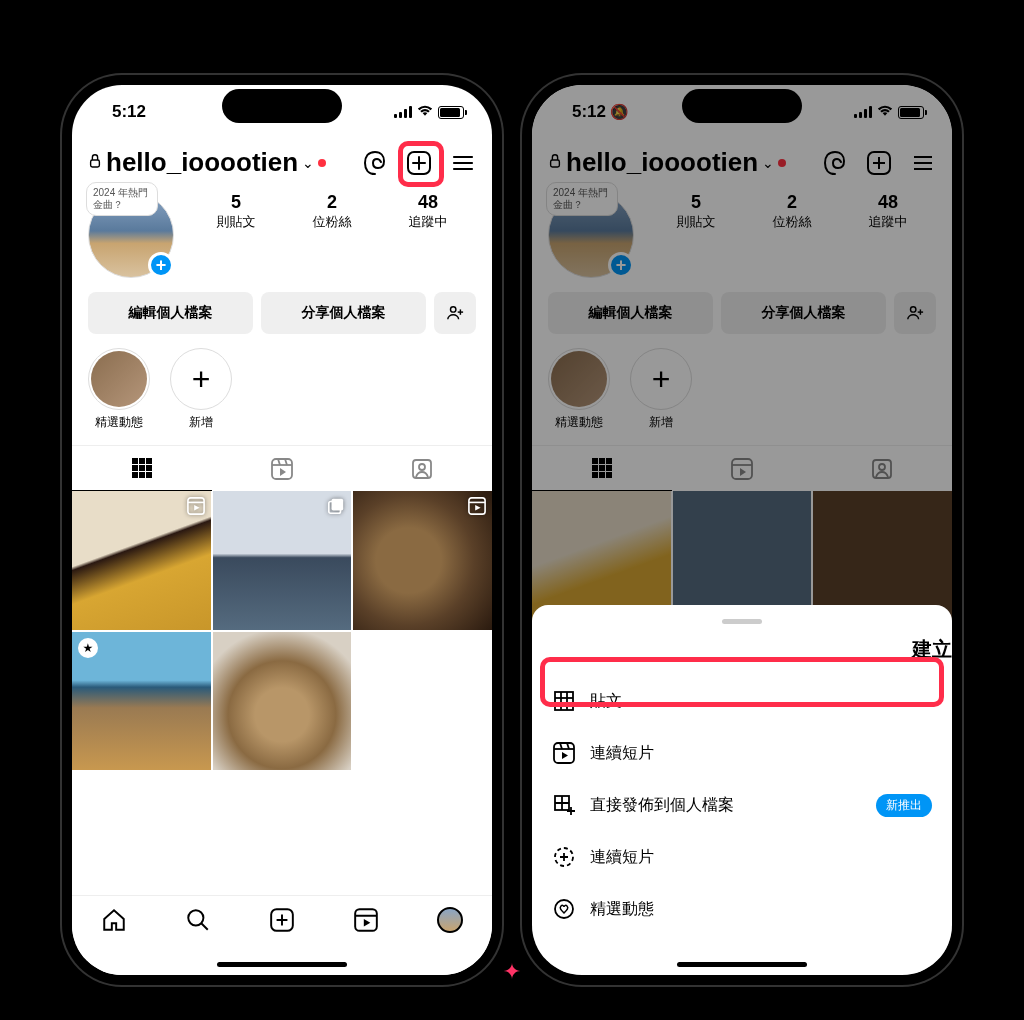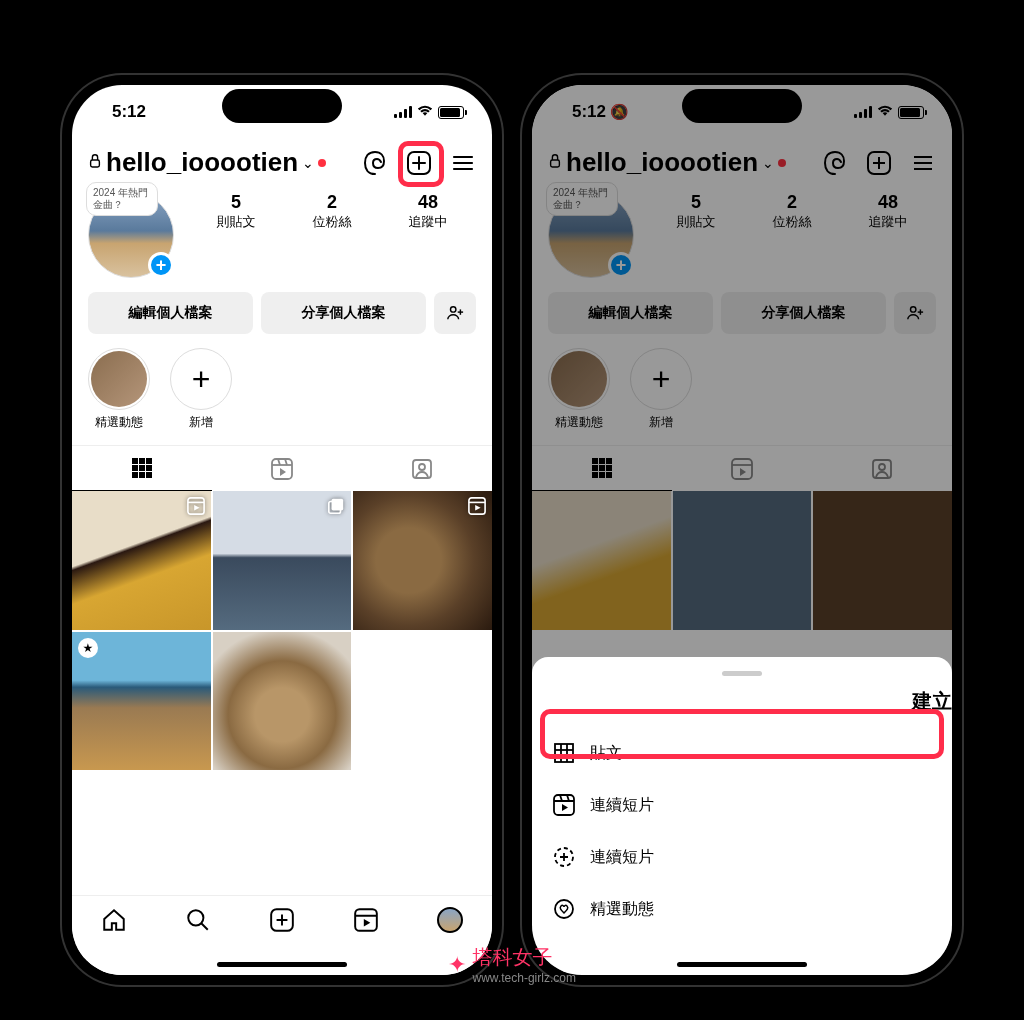--- a/index.html
+++ b/index.html
@@ -601,20 +601,33 @@
               <line x1="8" y1="2" x2="10" y2="8" stroke="#000" stroke-width="1.8"></line>
               <line x1="15" y1="2" x2="17" y2="8" stroke="#000" stroke-width="1.8"></line>
               <path d="M10 11 L16 14.5 L10 18 Z" fill="#000"></path>
             </svg>
           </span>
         <span>連續短片</span>
       </div>
       <div class="sheet-item">
         <span class="sicon">
             <svg viewBox="0 0 24 24">
+              <rect x="3" y="3" width="14" height="14" fill="none" stroke="#000" stroke-width="1.8"></rect>
+              <line x1="10" y1="3" x2="10" y2="17" stroke="#000" stroke-width="1.8"></line>
+              <line x1="3" y1="10" x2="17" y2="10" stroke="#000" stroke-width="1.8"></line>
+              <line x1="19" y1="14" x2="19" y2="22" stroke="#000" stroke-width="1.8"></line>
+              <line x1="15" y1="18" x2="23" y2="18" stroke="#000" stroke-width="1.8"></line>
+            </svg>
+          </span>
+        <span>直接發佈到個人檔案</span>
+        <span class="badge-new">新推出</span>
+      </div>
+      <div class="sheet-item">
+        <span class="sicon">
+            <svg viewBox="0 0 24 24">
               <circle cx="12" cy="12" r="9" fill="none" stroke="#000" stroke-width="1.8" stroke-dasharray="4 3"></circle>
               <line x1="12" y1="8" x2="12" y2="16" stroke="#000" stroke-width="1.8"></line>
               <line x1="8" y1="12" x2="16" y2="12" stroke="#000" stroke-width="1.8"></line>
             </svg>
           </span>
         <span>連續短片</span>
       </div>
       <div class="sheet-item">
         <span class="sicon">
             <svg viewBox="0 0 24 24">
@@ -625,17 +638,13 @@
         <span>精選動態</span>
       </div>
       <div class="home-indicator"></div>
     </div>
 
   </div>
 </div>
 
 <div class="watermark">
   <span class="wm-logo">✦</span>
-  <div>
-    <div class="wm-text">塔科女子</div>
-    <div class="wm-url">www.tech-girlz.com</div>
-  </div>
 </div>
 
 </body></html>

